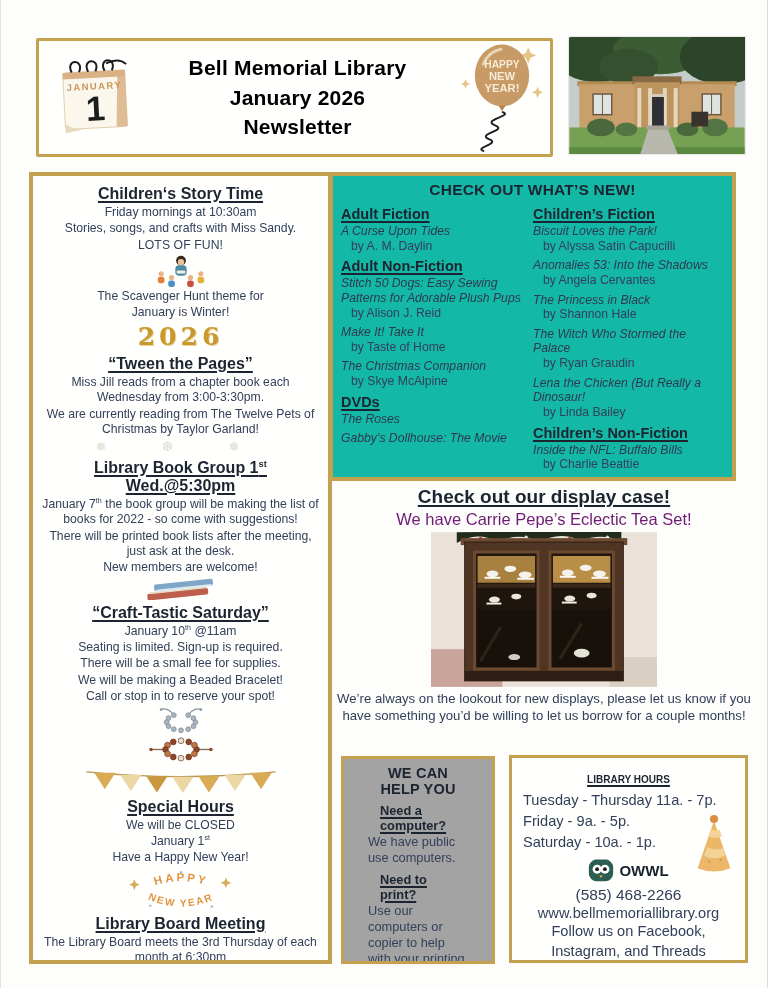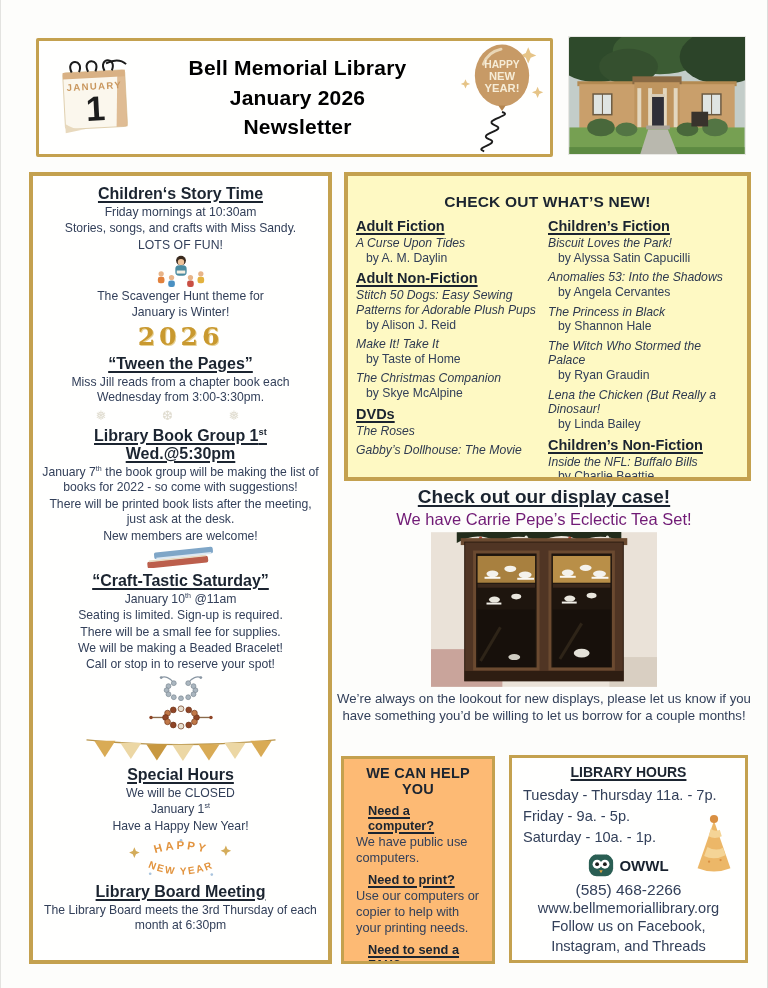--- a/index.html
+++ b/index.html
@@ -26,27 +26,27 @@
   .main-title{flex:1;text-align:center;font-weight:bold;font-size:21px;line-height:1.42;color:#000000;letter-spacing:.2px;}
   .balloon-wrap{flex:0 0 auto;margin-right:4px;margin-top:2px;}
   .photo-wrap{position:absolute;left:567px;top:36px;width:178px;height:119px;background:#cfd6d2;border:1px solid #e8e8e4;}
   
   .lbox{
     position:absolute;left:28px;top:172px;width:303px;height:792px;
     border:4px solid var(--gold);background:#fffffe;text-align:center;
     padding:5px 8px 2px;overflow:hidden;
   }
   .wbox{
-    position:absolute;left:343px;top:172px;width:407px;height:309px;
-    border:4px solid var(--gold);background:#fef9c3;padding:14px 8px;overflow:hidden;
+    position:absolute;left:328px;top:172px;width:407px;height:309px;
+    border:4px solid var(--gold);background:#14b8a6;padding:2px 8px;overflow:hidden;
   }
   .display-sec{position:absolute;left:333px;top:486px;width:420px;text-align:center;}
   .help-box{
     position:absolute;left:340px;top:756px;width:154px;height:208px;
-    border:3px solid var(--gold);background:#fdba74;padding:4px 12px;overflow:hidden;text-align:left;
+    border:3px solid var(--gold);background:#a3a3a3;padding:4px 24px;overflow:hidden;text-align:left;
   }
   .hours-box{
     position:absolute;left:508px;top:755px;width:239px;height:208px;
     border:3px solid var(--gold);background:#fffffe;padding:4px 8px;overflow:hidden;text-align:center;
   }
   
   h2,h3,h4{margin:0;color:var(--ink);}
   .u{text-decoration:underline;text-decoration-thickness:1.6px;text-underline-offset:2px;}
   .lbox h3{font-size:16px;margin:4px 0 2px;}
   .lbox p{font-size:12.2px;line-height:1.26;margin:0 0 1px;}
@@ -64,21 +64,21 @@
   .cat-h{font-size:14.5px;margin:5px 0 2px;}
   .item{margin:0 0 5px;}
   .bt{font-style:italic;font-size:12.2px;line-height:1.2;color:#2e3a50;}
   .ba{font-size:12.2px;line-height:1.2;padding-left:10px;}
   .display-sec h2{font-size:19px;margin:0 0 2px;}
   .display-sub{font-size:16.5px;margin:0 0 3px;color:#701a75;}
   .display-note{font-size:13.2px;line-height:1.3;margin:3px auto 0;width:416px;}
   .help-box h4{font-size:14.5px;text-align:center;margin:2px 0 3px;letter-spacing:.2px;}
   .help-q{font-size:12.8px;font-weight:bold;color:var(--ink);margin:6px 12px 1px;}
   .help-a{font-size:12.8px;line-height:1.25;margin:0;}
-  .hours-box h4{font-size:14px;margin:2px 0 5px;}
+  .hours-box h4{font-size:10px;margin:12px 0 5px;}
   .hours-line{font-size:14.6px;line-height:1.45;text-align:left;padding-left:3px;margin:0;}
   .owwl-row{display:flex;align-items:center;justify-content:center;gap:5px;margin:4px 0 3px;}
   .owwl-txt{font-weight:bold;font-size:15px;color:#17212e;}
   .hours-phone{font-size:15.5px;margin:1px 0;}
   .hours-web{font-size:14.6px;margin:1px 0;}
   .hours-social{font-size:14.6px;line-height:1.3;margin:1px 0 0;}
   .party-hat{position:absolute;right:8px;top:52px;}
 </style>
 </head>
 <body>
@@ -174,20 +174,21 @@
         <rect x="36.5" y="28" width="7" height="7" rx="2.5" fill="#c94f43"></rect>
       <circle cx="51" cy="21" r="2.8" fill="#e8b488"></circle>
         <rect x="47.5" y="24" width="7" height="7" rx="2.5" fill="#e3b23e"></rect>
     </svg>
 
     <p><span>The Scavenger Hunt theme for</span><br><span>January is Winter!</span></p>
     <div class="year2026">2026</div>
 
     <h3><span class="u">“Tween the Pages”</span></h3>
     <p>Miss Jill reads from a chapter book each Wednesday from 3:00-3:30pm.</p>
+    <p>We are currently reading from The Twelve Pets of Christmas by Taylor Garland!</p>
 
     <div class="snowflakes">❅ ❆ ❅</div>
 
     <h3><span class="u"><span>Library Book Group 1</span><sup>st</sup><span> Wed.@5:30pm</span></span></h3>
     <p><span>January 7</span><sup>th</sup><span> the book group will be making the list of books for 2022 - so come with suggestions!</span></p>
     <p>There will be printed book lists after the meeting, just ask at the desk.</p>
     <p>New members are welcome!</p>
 
     <svg class="gfx" width="80" height="23" viewBox="0 0 84 24">
       <g transform="rotate(-6 42 12)">

